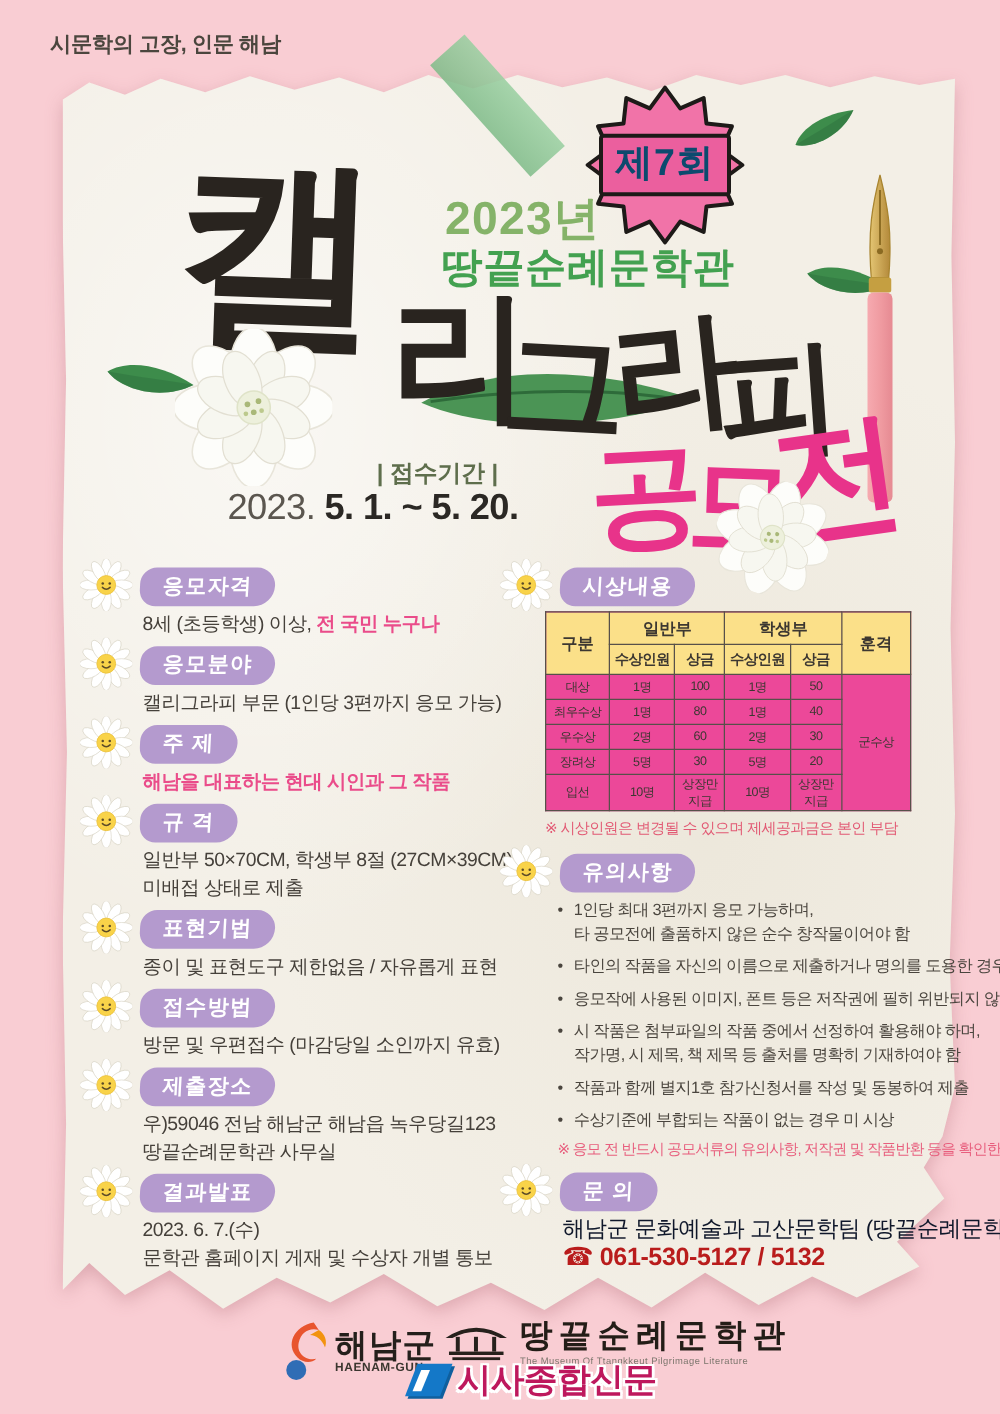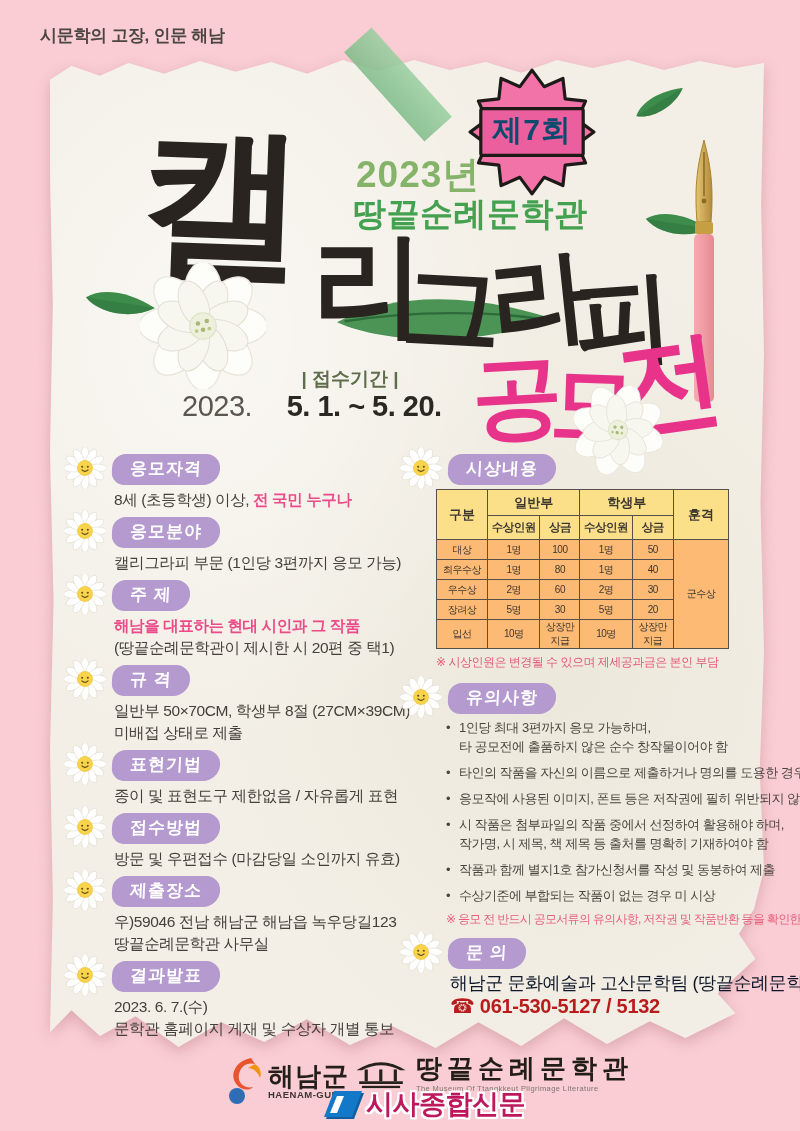--- a/index.html
+++ b/index.html
@@ -33,21 +33,21 @@
   .org{position:absolute;left:353px;top:192px;font-size:33px;font-weight:800;
     color:#43a150;letter-spacing:.5px;z-index:6;}
 
   .calli{position:absolute;font-weight:900;color:#29241f;line-height:1;z-index:4;}
   .calli.pink{color:#e8338a;z-index:5;}
 
   .period-label{position:absolute;left:240px;top:366px;width:220px;text-align:center;
     font-size:19px;font-weight:700;color:#5e6e4c;z-index:6;}
   .period-date{position:absolute;left:182px;top:390px;font-size:29px;color:#5b564f;
     font-weight:500;z-index:6;letter-spacing:-.5px;}
-  .period-date b{color:#2b2824;font-weight:900;margin-left:27px;}
+  .period-date b{color:#2b2824;font-weight:900;}
 
   .leaf{position:absolute;z-index:3;}
   .flower{position:absolute;z-index:7;}
   .pen{position:absolute;left:686px;top:138px;z-index:3;}
 
   
   .col{position:absolute;z-index:6;}
   .col-left{left:64px;top:452px;width:336px;}
   .col-right{left:400px;top:452px;width:366px;}
 
@@ -56,21 +56,21 @@
   .daisy{width:42px;height:42px;flex:0 0 42px;margin-right:6px;margin-top:-2px;}
   .pill{background:#b49ace;color:#fff;font-weight:800;font-size:17px;
     padding:3px 18px 5px;border-radius:16px 18px 20px 16px;letter-spacing:1px;
     transform:skewX(-3deg);white-space:nowrap;}
   .sec-body{padding-left:50px;}
   .line{font-size:15.5px;line-height:22px;color:#45403a;letter-spacing:-.4px;white-space:nowrap;}
   .em{color:#ea4c8a;font-weight:800;}
 
   
   .award-table{margin-left:36px;border-collapse:collapse;width:293px;
-    background:#fdba74;}
+    background:#ec4899;}
   .award-table th,.award-table td{border:1.6px solid #57504a;text-align:center;
     color:#3c3731;padding:0;}
   .award-table th{background:#fbe089;font-weight:700;}
   .th-big{font-size:13px;height:25px;}
   .th-sub{font-size:11.5px;height:23px;letter-spacing:-.5px;}
   .award-table td{font-size:10px;height:19px;letter-spacing:-.5px;}
   .td-small{font-size:9.5px;letter-spacing:-.5px;}
   .col-name{width:50px;}.col-n{width:51px;}.col-p{width:39px;}
   .col-n2{width:51px;}.col-p2{width:40px;}.col-honor{width:54px;}
   .table-note{margin:5px 0 10px 36px;font-size:12px;color:#e25a74;
@@ -274,21 +274,20 @@
 
     <div class="sec">
       <div class="sec-head">
         <svg class="daisy">
             <use href="#sym-daisy"></use>
           </svg>
         <span class="pill">주 제</span>
       </div>
       <div class="sec-body">
         <div class="line em">해남을 대표하는 현대 시인과 그 작품</div>
-        <div class="line">(땅끝순례문학관이 제시한 시 20편 중 택1)</div>
       </div>
     </div>
 
     <div class="sec">
       <div class="sec-head">
         <svg class="daisy">
             <use href="#sym-daisy"></use>
           </svg>
         <span class="pill">규 격</span>
       </div>

